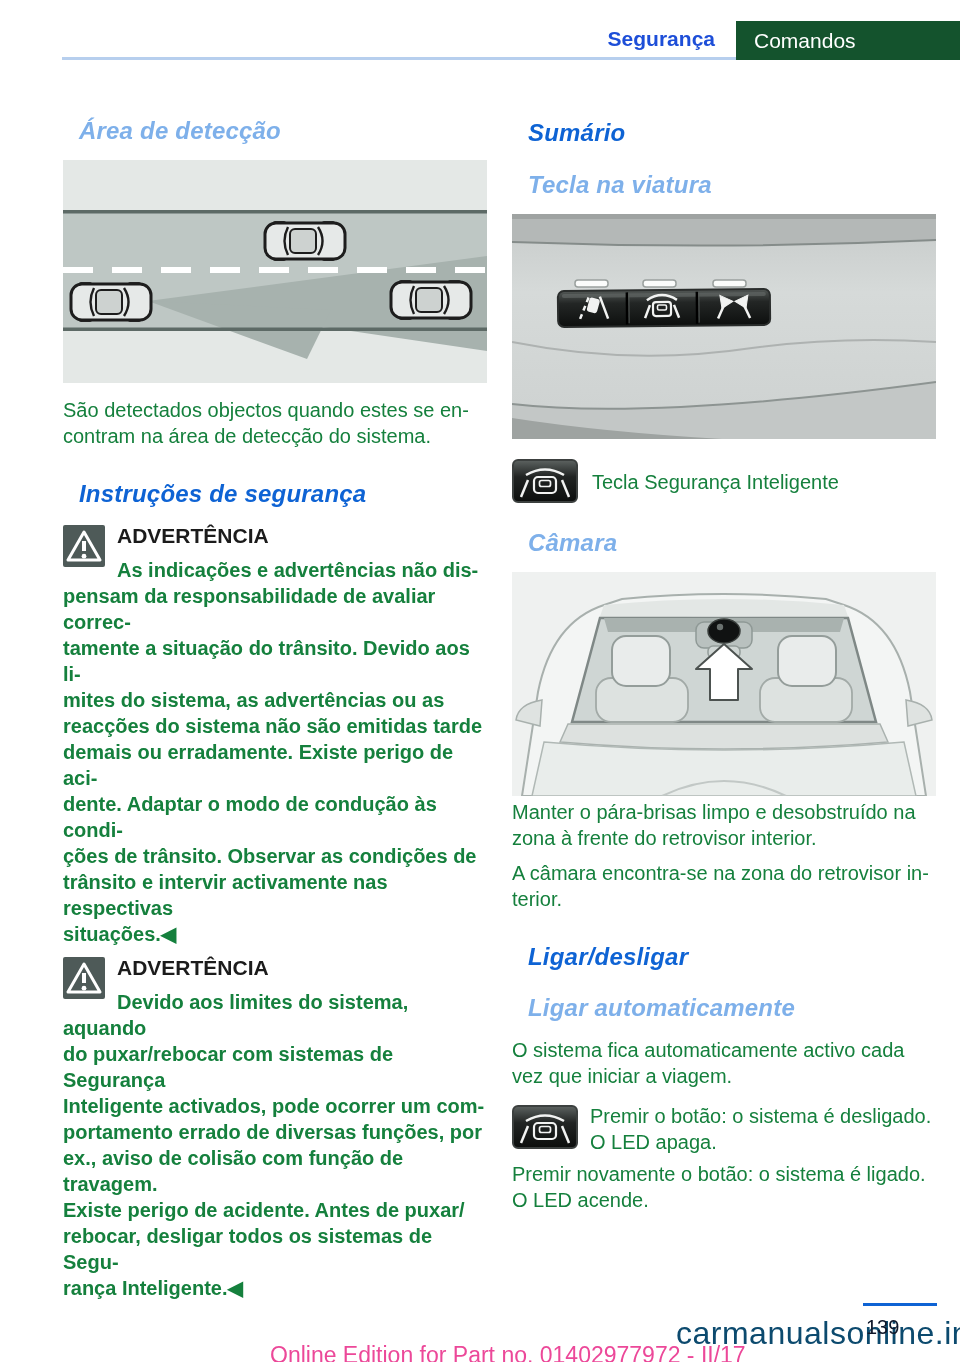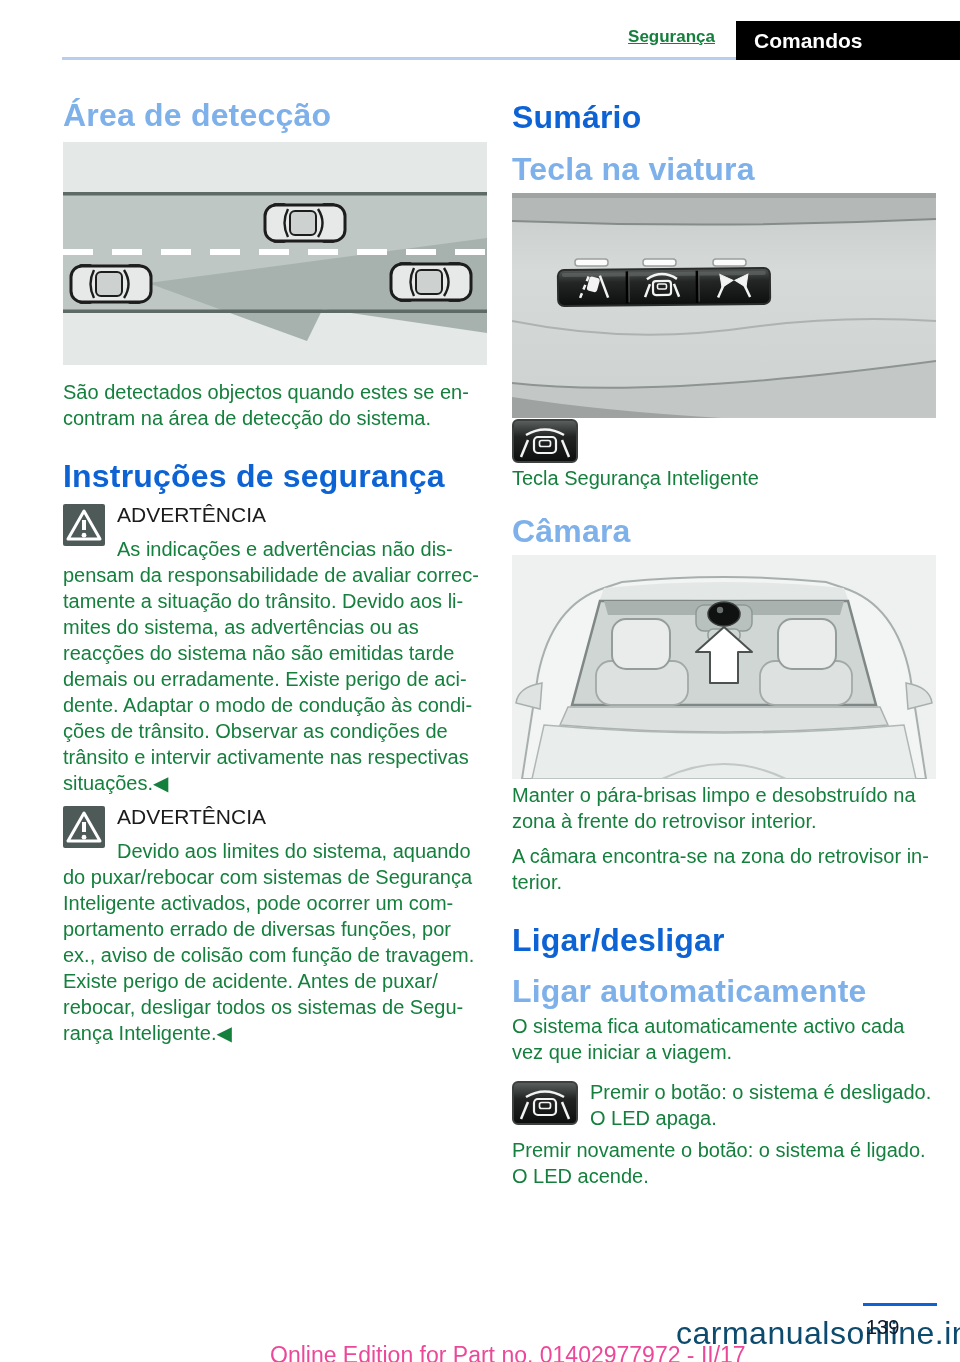--- a/index.html
+++ b/index.html
@@ -1,47 +1,47 @@
 <!DOCTYPE html>
 <html><head>
 <meta charset="utf-8">
 <style>
   html,body { margin:0; padding:0; background:#ffffff; }
   .page {
     position:relative; width:960px; height:1362px; background:#ffffff;
     font-family:"Liberation Sans", sans-serif; color:#1b1b1b; overflow:hidden;
   }
   
-  .hdr-section { position:absolute; top:27px; right:245px; font-size:17px; font-weight:bold; color:#15803d;text-decoration:underline; }
-  .hdr-chapter { position:absolute; left:736px; top:21px; width:224px; height:39px; background:#000000;
-                 color:#ffffff; font-size:21px; font-weight:bold; line-height:39px; padding-left:18px; box-sizing:border-box; }
+  .hdr-section { position:absolute; top:27px; right:245px; font-size:21px; font-weight:bold; color:#1d4ed8; }
+  .hdr-chapter { position:absolute; left:736px; top:21px; width:224px; height:39px; background:#14532d;
+                 color:#ffffff; font-size:21px; font-weight:normal; line-height:39px; padding-left:18px; box-sizing:border-box; }
   .hdr-rule { position:absolute; left:62px; top:57px; width:674px; height:3px; background:#b7cfee; }
   
   .col { position:absolute; width:430px; }
   .col-left  { left:63px;  top:102px; }
   .col-right { left:512px; top:104px; }
-  .h-strong, .h-light { margin:0; font-size:32px; line-height:26px; font-weight:bold; letter-spacing:0.2px; }
+  .h-strong, .h-light { margin:16px; font-size:24px; line-height:26px; font-weight:bold; letter-spacing:0.2px;font-style:italic; }
   .h-strong { color:#0e63d4; }
   .h-light  { color:#7eb0ea; }
   .body { font-size:20px; line-height:26px; color:#15803d; }
   .multiline { white-space:pre-line; }
   .fig { position:relative; width:424px; overflow:hidden; background:#e4e8e6; }
   .fig svg { display:block; }
   
   .m-fig1 { margin-top:14px; height:223px; }
   .m-p1   { margin-top:14px; }
   .m-h2l  { margin-top:32px; }
-  .adv    { margin-top:13px; overflow:hidden; }
+  .adv    { margin-top:13px; overflow:hidden;font-weight:bold; }
   .adv + .adv { margin-top:8px; }
   .adv-icon { float:left; width:42px; height:42px; margin:2px 12px 4px 0; }
   .adv-title { font-size:21px; line-height:26px; margin-bottom:8px; color:#1b1b1b; }
   
   .m-h3tecla { margin-top:26px; }
   .m-fig2 { margin-top:11px; height:225px; background:#d0d4d3; }
-  .icon-row { margin-top:1px; display:flex; align-items:flex-start;flex-direction:column; }
+  .icon-row { margin-top:20px; display:flex; align-items:center; }
   .icon-row .bicon { width:66px; height:44px; flex:0 0 auto; margin-right:14px; }
   .icon-row .body { padding-top:2px; }
   .m-h3cam { margin-top:27px; }
   .m-fig3 { margin-top:11px; height:224px; background:#eff1f0; }
   .m-pcam1 { margin-top:9px; }
   .m-pcam2 { margin-top:3px; }
   .m-h2on  { margin-top:32px; }
   .m-h3auto{ margin-top:25px; }
   .m-pauto { margin-top:9px; }
   .m-h3off { margin-top:20px; }

